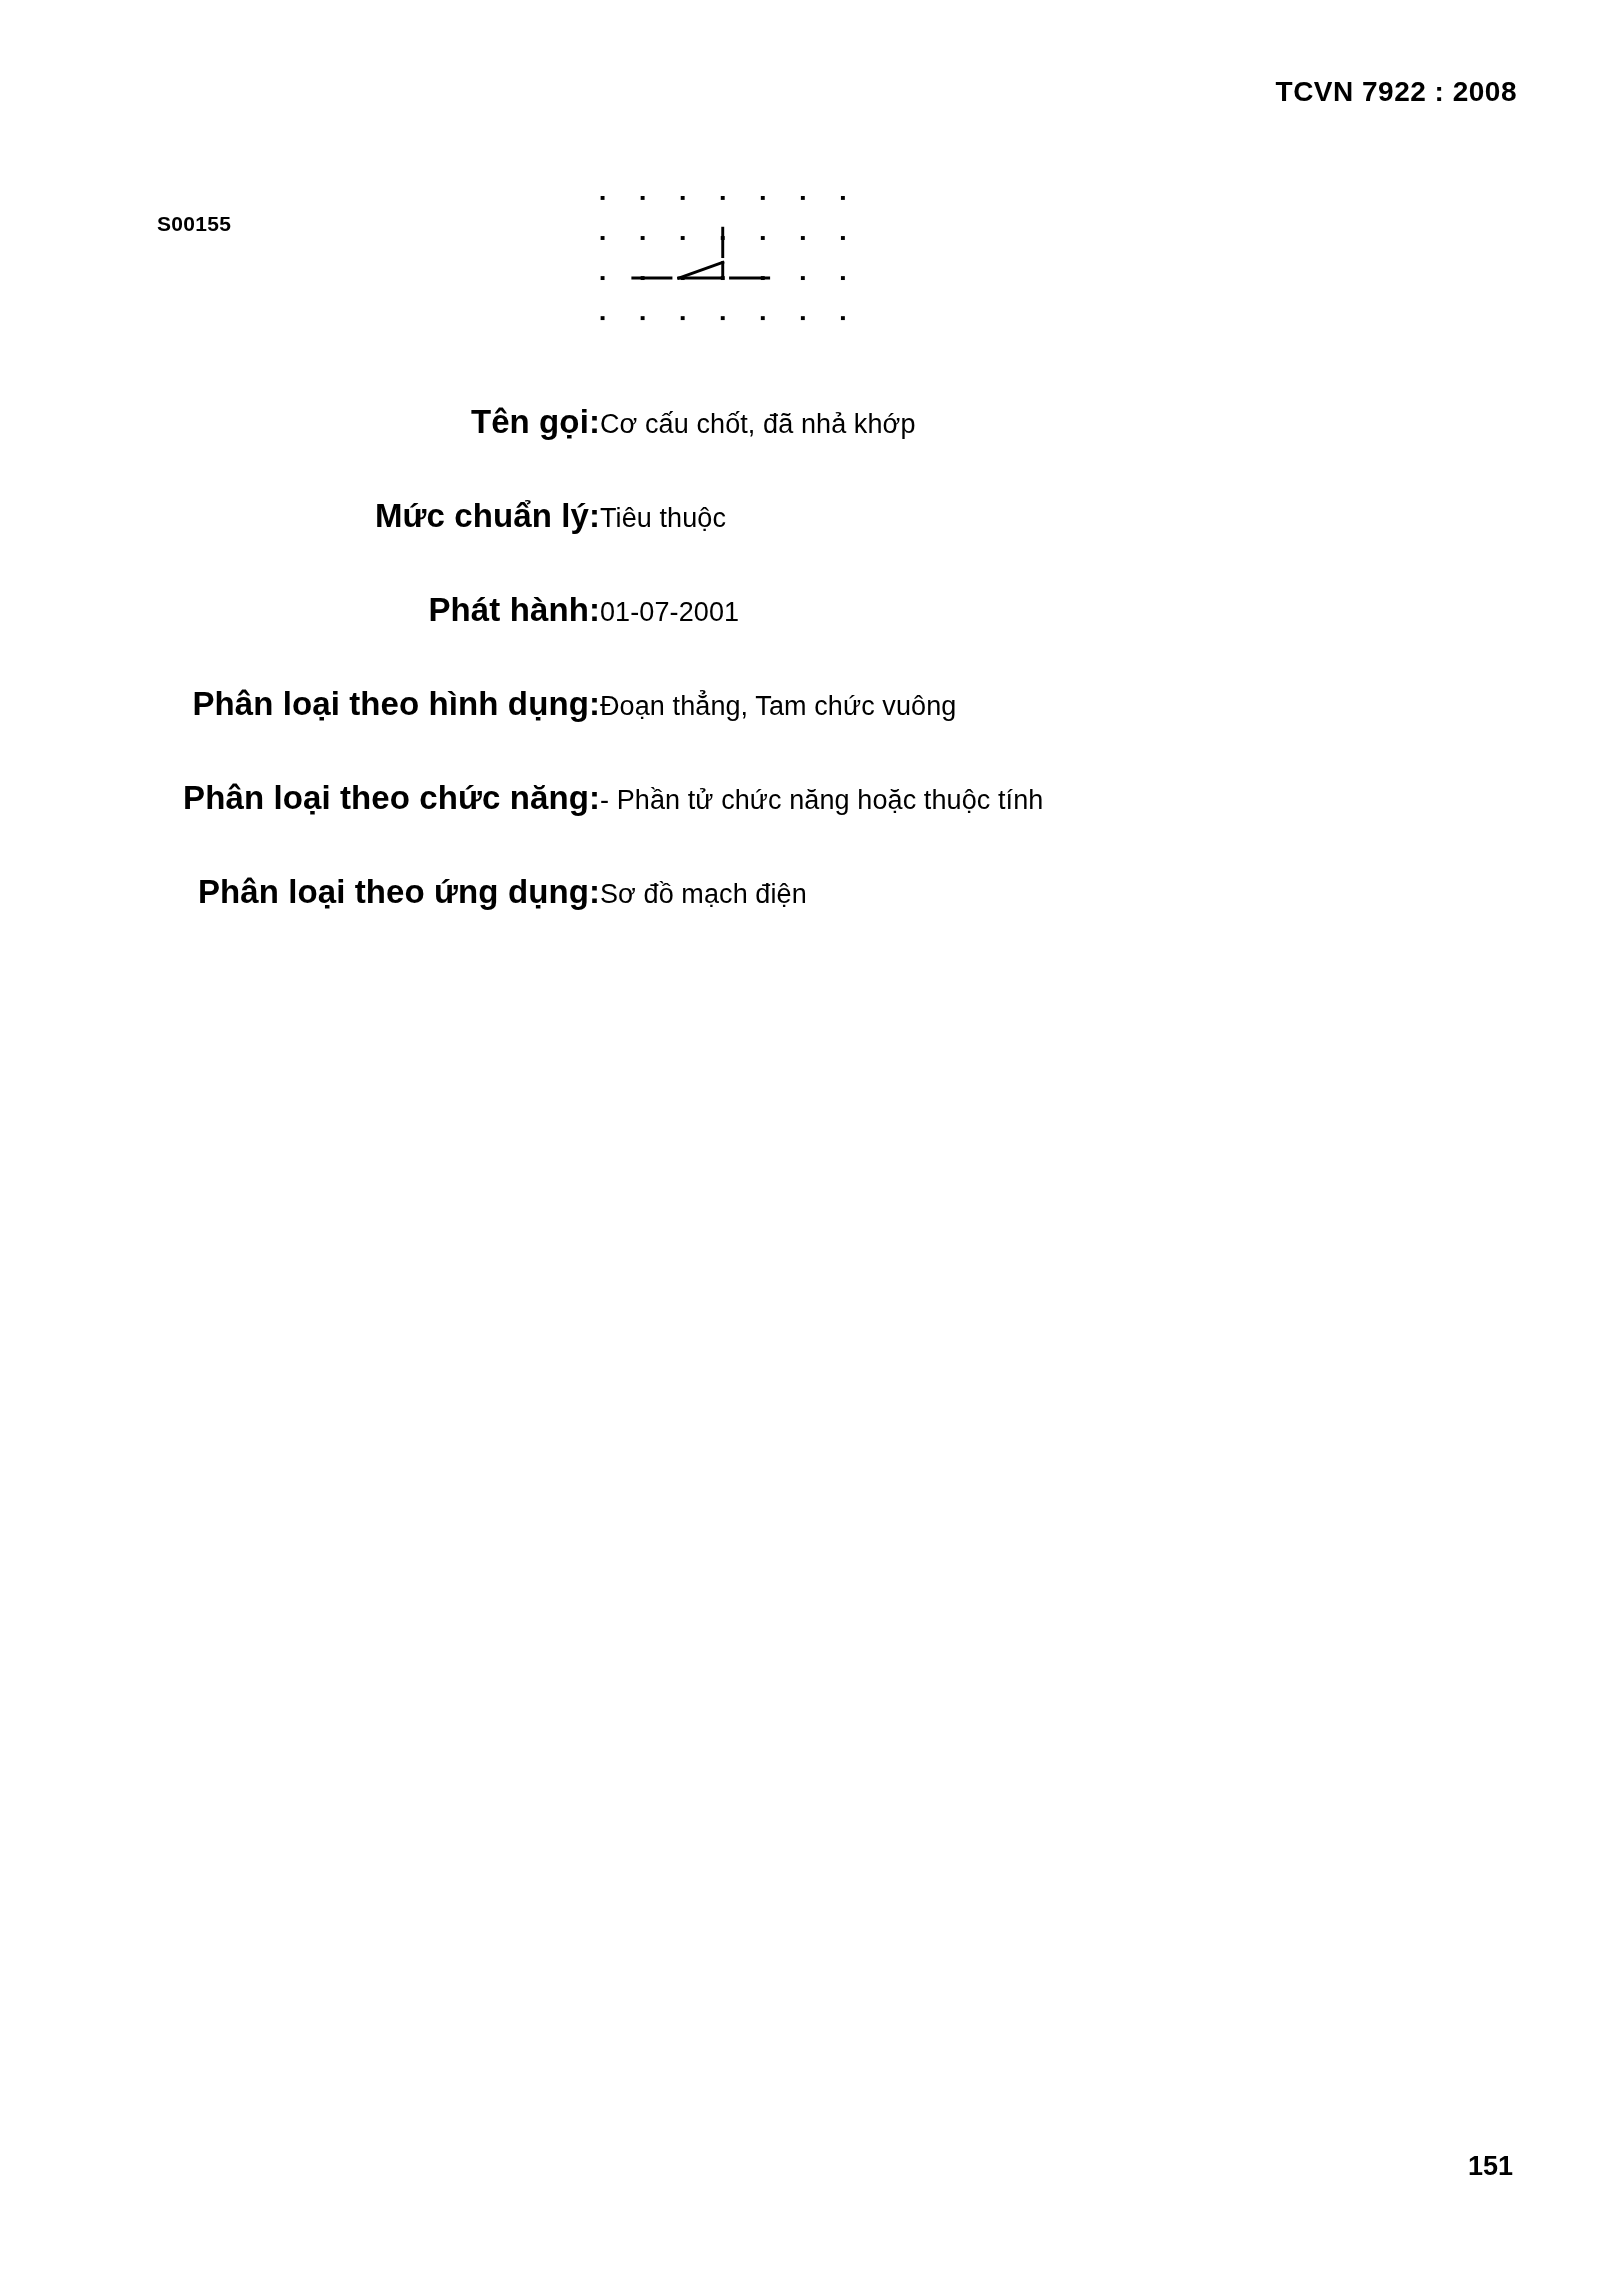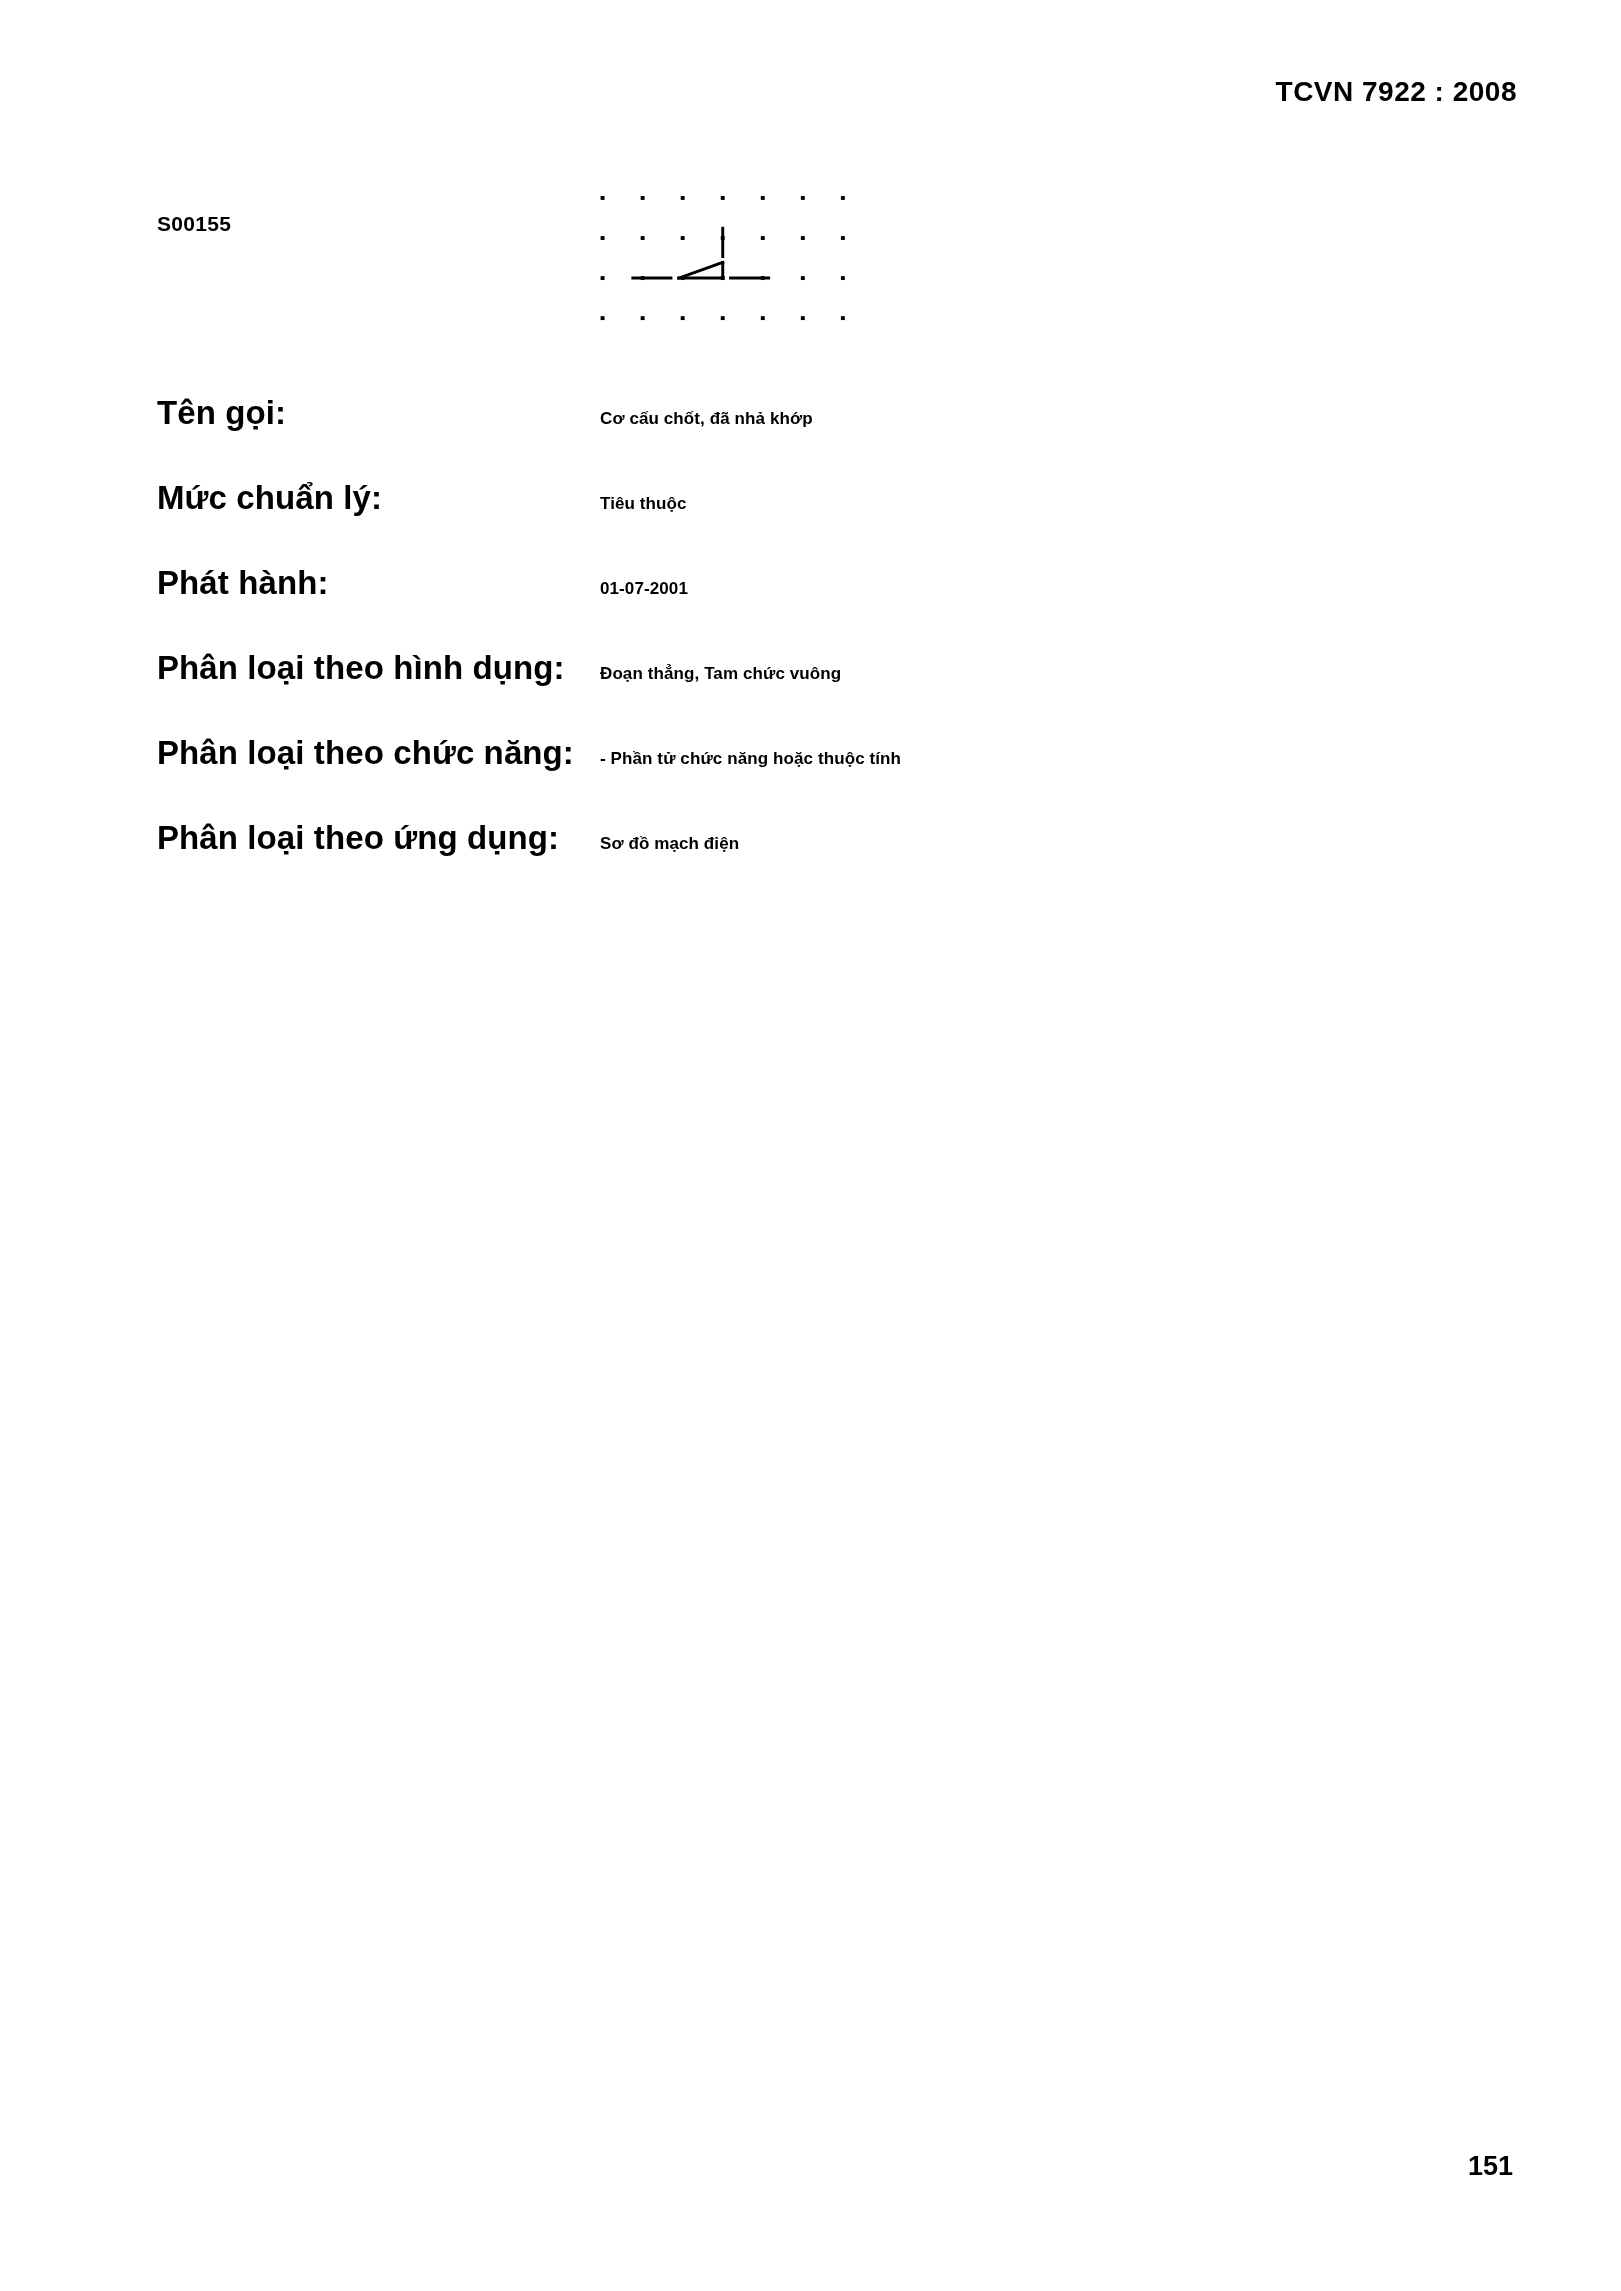--- a/index.html
+++ b/index.html
@@ -10,20 +10,21 @@
   body {
     font-family: "Liberation Sans", sans-serif;
     color: #000000;
   }
   .page {
     position: relative;
     width: 1621px;
     height: 2292px;
     background: #ffffff;
     overflow: hidden;
+    text-align: right;
   }
   .header {
     position: absolute;
     top: 76px;
     right: 104px;
     font-size: 28px;
     font-weight: bold;
     letter-spacing: 0.5px;
     white-space: nowrap;
   }
@@ -57,22 +58,22 @@
     margin-bottom: 30px;
   }
   .field-label {
     width: 443px;
     flex: 0 0 443px;
     font-size: 33px;
     font-weight: bold;
     letter-spacing: 0.1px;
   }
   .field-value {
-    font-size: 17px;
-    font-weight: bold;
+    font-size: 27px;
+    font-weight: normal;
     letter-spacing: 0.1px;
     margin-top: 32px;
   }
   .page-number {
     position: absolute;
     right: 108px;
     bottom: 110px;
     font-size: 27px;
     font-weight: bold;
   }

